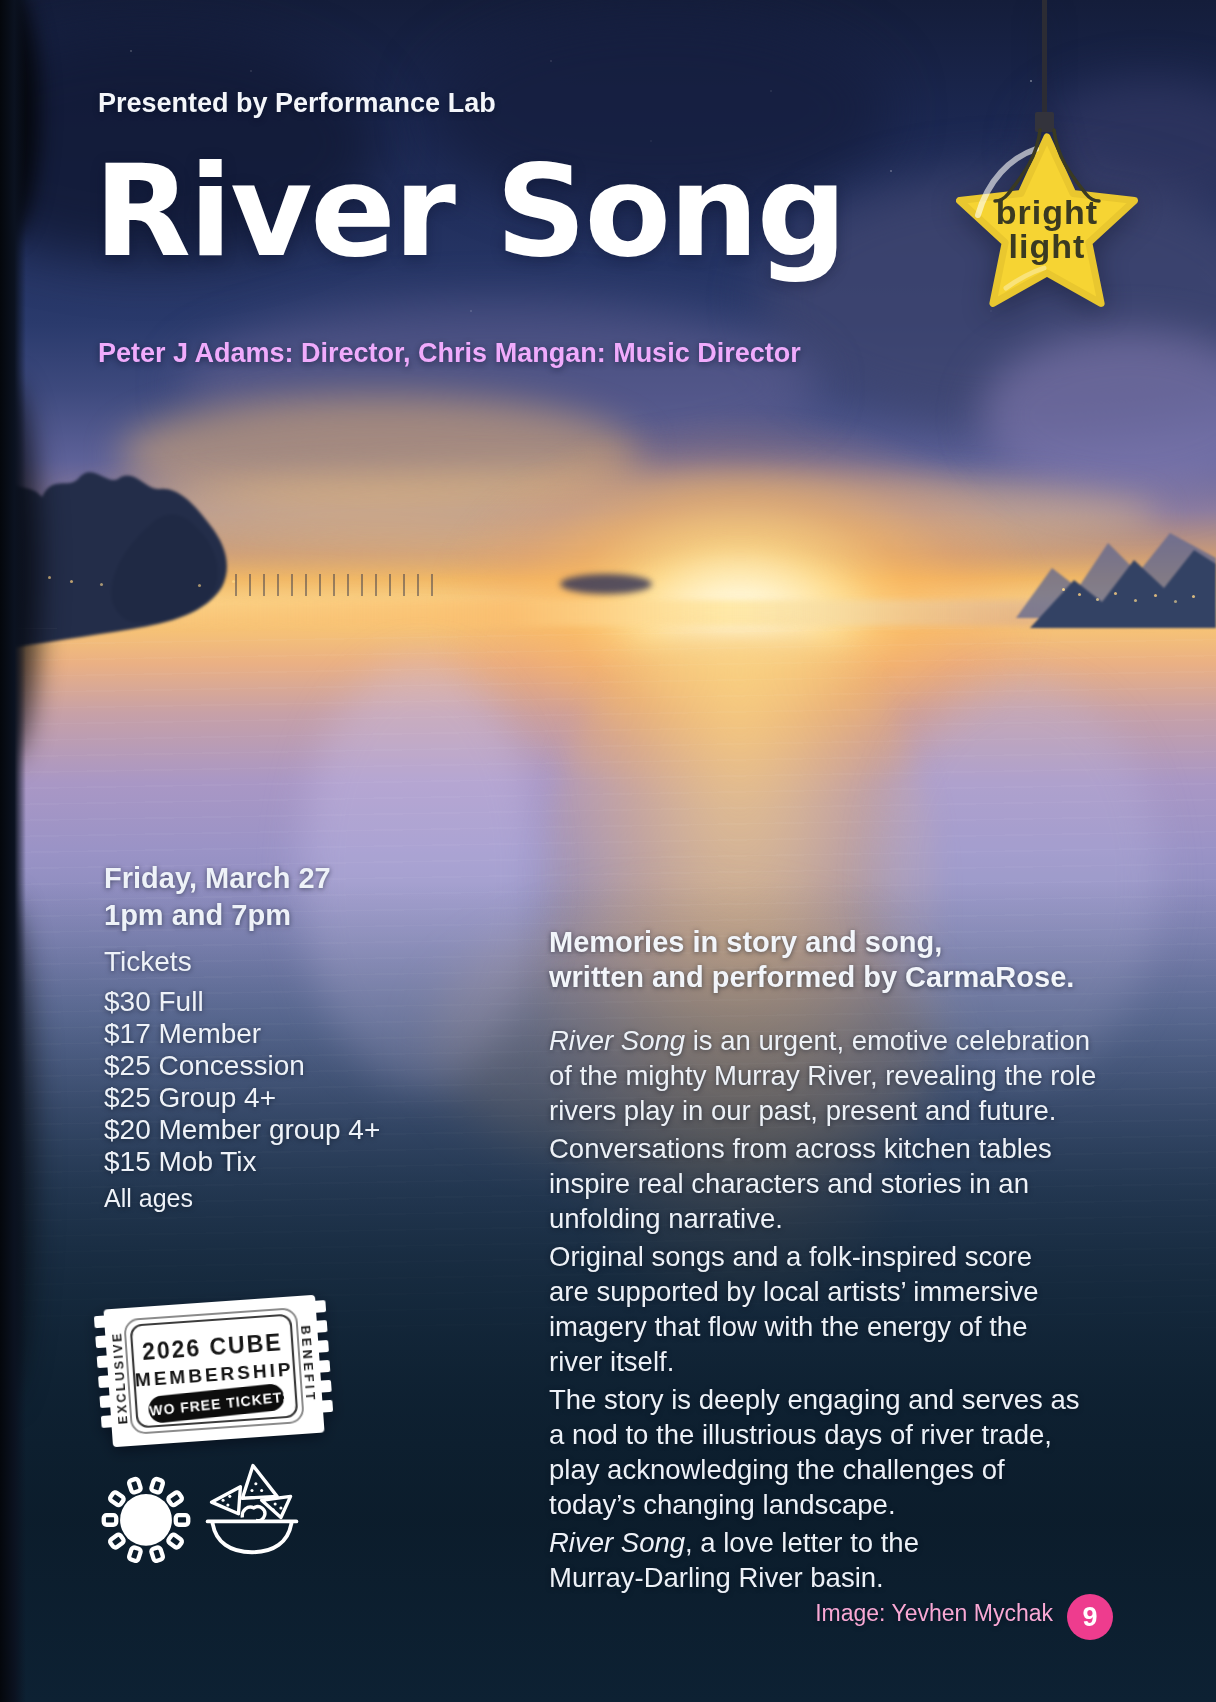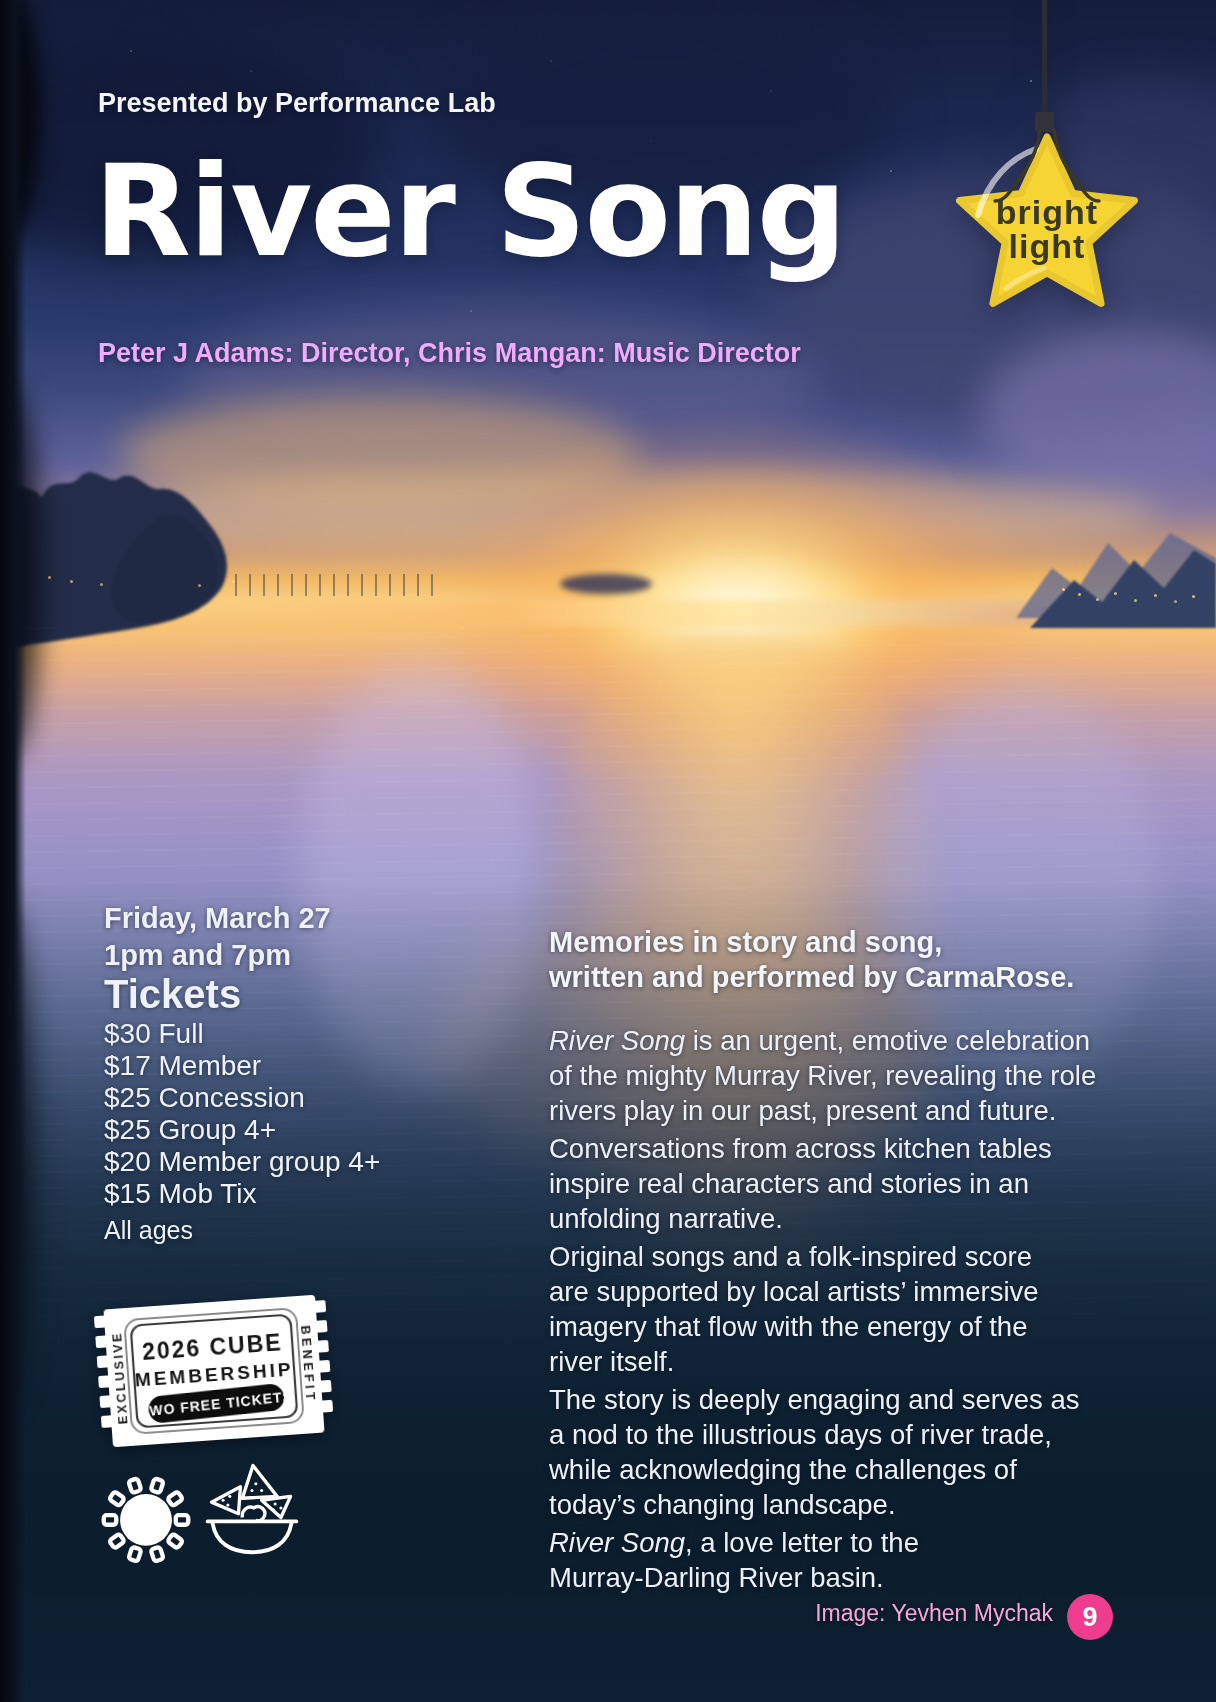--- a/index.html
+++ b/index.html
@@ -80,23 +80,23 @@
     text-shadow:0 2px 6px rgba(5,10,30,.45); }
   .title { position:absolute; left:94px; top:146px; font-family:"DejaVu Sans",sans-serif; font-size:126px;
     font-weight:bold; letter-spacing:-2px; color:#ffffff; line-height:1.05; text-shadow:0 3px 14px rgba(10,15,40,.35); }
   .credits { position:absolute; left:98px; top:338px; font-size:27px; font-weight:bold; color:#f0abfc;
     text-shadow:0 2px 6px rgba(5,10,30,.45); }
   .star-svg { position:absolute; left:940px; top:0; width:214px; height:320px;
     filter:drop-shadow(0 6px 14px rgba(10,15,40,.45)); }
   .star-shape { fill:var(--star-yellow,#f6d433); }
   .star-svg text { font-family:"Liberation Sans",sans-serif; }
 
-  .left-col { position:absolute; left:104px; top:900px; width:410px; text-shadow:0 1px 5px rgba(4,12,28,.55); }
+  .left-col { position:absolute; left:104px; top:860px; width:410px; text-shadow:0 1px 5px rgba(4,12,28,.55); }
   .date-line, .time-line { font-size:29px; font-weight:bold; line-height:37px; }
-  .tickets-heading { font-size:40px; font-weight:bold; line-height:40px; }
+  .tickets-heading { font-size:28px; font-weight:normal; line-height:40px; margin-top:8px; }
   .price-list { list-style:none; margin-top:4px; }
   .price-list li { font-size:28px; line-height:32px; }
   .notes { margin-top:6px; }
   .note-line { font-size:25px; line-height:29px; }
 
   .stub-wrap { position:absolute; left:94px; top:1298px; width:240px; height:146px; transform:rotate(-4deg);
     filter:drop-shadow(0 4px 7px rgba(0,0,10,.45)); }
   .stub-wrap text { font-family:"Liberation Sans",sans-serif; }
   .icons-row { position:absolute; left:96px; top:1450px; width:220px; height:115px; }
   .table-icon-svg  { position:absolute; left:2px;  top:18px; width:96px;  height:100px; }
@@ -297,21 +297,21 @@
           </div>
           <div class="para">
             <div class="dline"><span>Original songs and a folk-inspired score</span></div>
             <div class="dline"><span>are supported by local artists’ immersive</span></div>
             <div class="dline"><span>imagery that flow with the energy of the</span></div>
             <div class="dline"><span>river itself.</span></div>
           </div>
           <div class="para">
             <div class="dline"><span>The story is deeply engaging and serves as</span></div>
             <div class="dline"><span>a nod to the illustrious days of river trade,</span></div>
-            <div class="dline"><span>while acknowledging the challenges of</span></div>
+            <div class="dline"><span>play acknowledging the challenges of</span></div>
             <div class="dline"><span>today’s changing landscape.</span></div>
           </div>
           <div class="para">
             <div class="dline"><em>River Song</em><span>, a love letter to the</span></div>
             <div class="dline"><span>Murray-Darling River basin.</span></div>
           </div>
         </div>
     </div>
 
     <div class="credit">Image: Yevhen Mychak</div>

